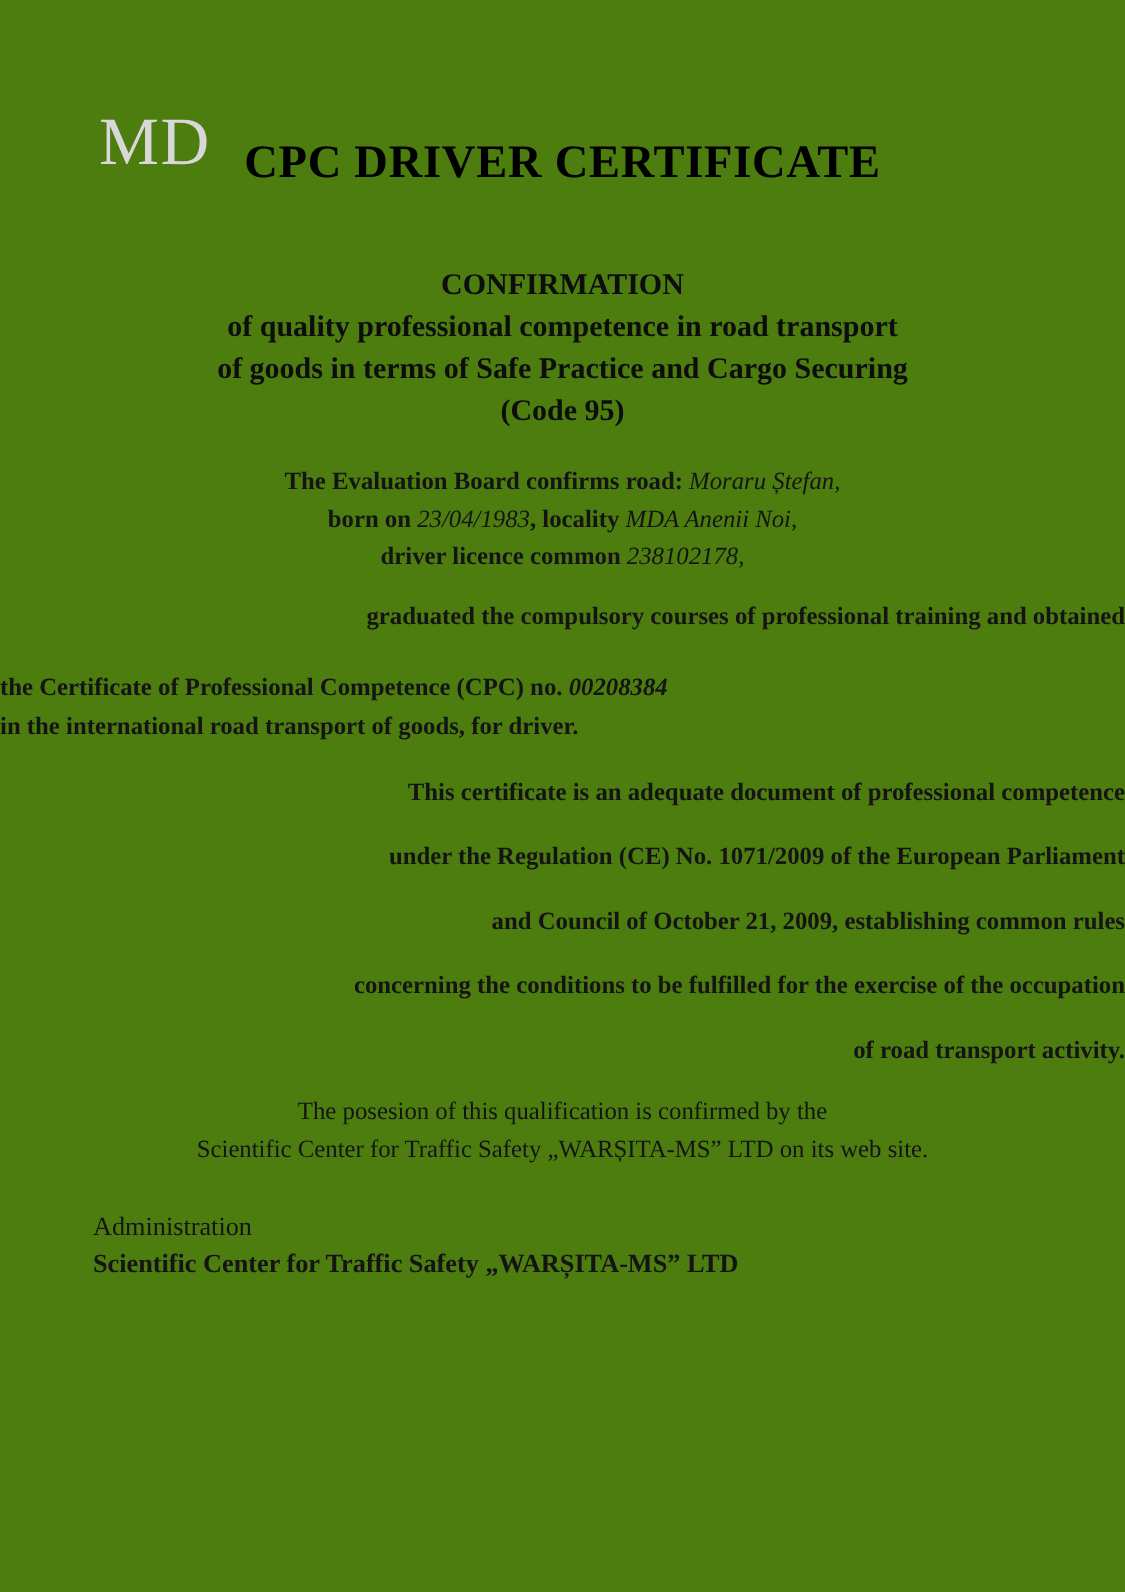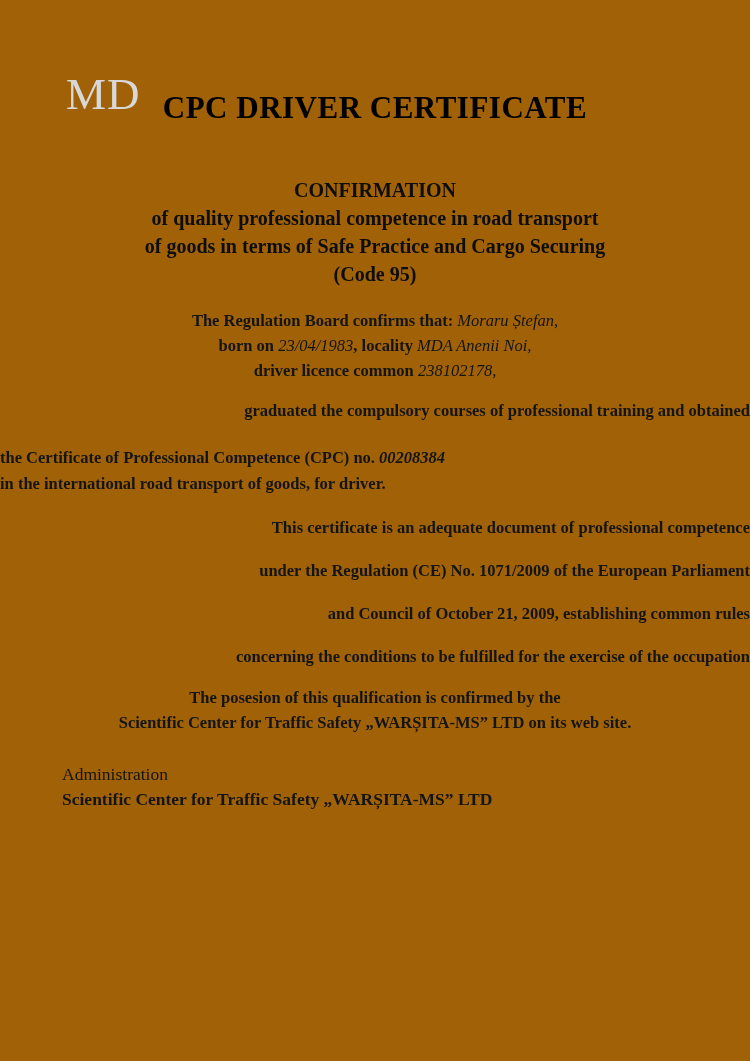--- a/index.html
+++ b/index.html
@@ -1,20 +1,20 @@
 <!DOCTYPE html>
 <html><head>
 <meta charset="utf-8">
 <style>
   html, body { margin: 0; padding: 0; background: #ffffff; }
   .page {
     position: relative;
     width: 750px;
     height: 1061px;
-    background: #a16207;
+    background: #4d7c0f;
     font-family: "Liberation Serif", "DejaVu Serif", serif;
     color: #141414;
     overflow: hidden;
     box-sizing: border-box;
   }
   .watermark {
     position: absolute;
     left: 66px;
     top: 68px;
     font-size: 45px;
@@ -56,21 +56,21 @@
     font-weight: 700;
     line-height: 25px;
   }
   .para-graduated { margin-top: 15px; }
   .cpc-block { margin-top: 22px; text-align: left; font-size: 16.5px; font-weight: 700; line-height: 26px; }
   .body-para { margin-top: 18px; }
   .possession-block {
     margin-top: 17px;
     text-align: center;
     font-size: 16.5px;
-    font-weight: 700;
+    font-weight: 400;
     line-height: 24.5px;
   }
   .validity-block {
     margin: 31px 0 0 64px;
     font-size: 17.5px;
   }
   .validity-row { display: flex; align-items: baseline; margin-bottom: 11px; }
   .validity-label { width: 211px; font-weight: 400; }
   .validity-value { font-weight: 700; }
   .admin-block {
@@ -113,36 +113,37 @@
   <h1 class="title">CPC DRIVER CERTIFICATE</h1>
 
   <div class="conf-block">
     <div>CONFIRMATION</div>
     <div>of quality professional competence in road transport</div>
     <div>of goods in terms of Safe Practice and Cargo Securing</div>
     <div>(Code 95)</div>
   </div>
 
   <div class="eval-block">
-    <div><span class="b">The Regulation Board confirms that: </span><span class="i">Moraru Ștefan,</span></div>
+    <div><span class="b">The Evaluation Board confirms road: </span><span class="i">Moraru Ștefan,</span></div>
     <div><span class="b">born on </span><span class="i">23/04/1983</span><span class="b">, locality </span><span class="i">MDA Anenii Noi,</span></div>
     <div><span class="b">driver licence common </span><span class="i">238102178,</span></div>
   </div>
 
   <p class="para para-graduated">graduated the compulsory courses of professional training and obtained</p>
 
   <div class="cpc-block">
     <div><span class="b">the Certificate of Professional Competence (CPC) no. </span><span class="bi">00208384</span></div>
     <div>in the international road transport of goods, for driver.</div>
   </div>
 
   <p class="para body-para">This certificate is an adequate document of professional competence</p>
   <p class="para body-para">under the Regulation (CE) No. 1071/2009 of the European Parliament</p>
   <p class="para body-para">and Council of October 21, 2009, establishing common rules</p>
   <p class="para body-para">concerning the conditions to be fulfilled for the exercise of the occupation</p>
+  <p class="para body-para">of road transport activity.</p>
 
   <div class="possession-block">
     <div>The posesion of this qualification is confirmed by the</div>
     <div>Scientific Center for Traffic Safety „WARȘITA-MS” LTD on its web site.</div>
   </div>
 
 
   <div class="admin-block">
     <div>Administration</div>
     <div class="admin-company">Scientific Center for Traffic Safety „WARȘITA-MS” LTD</div>

